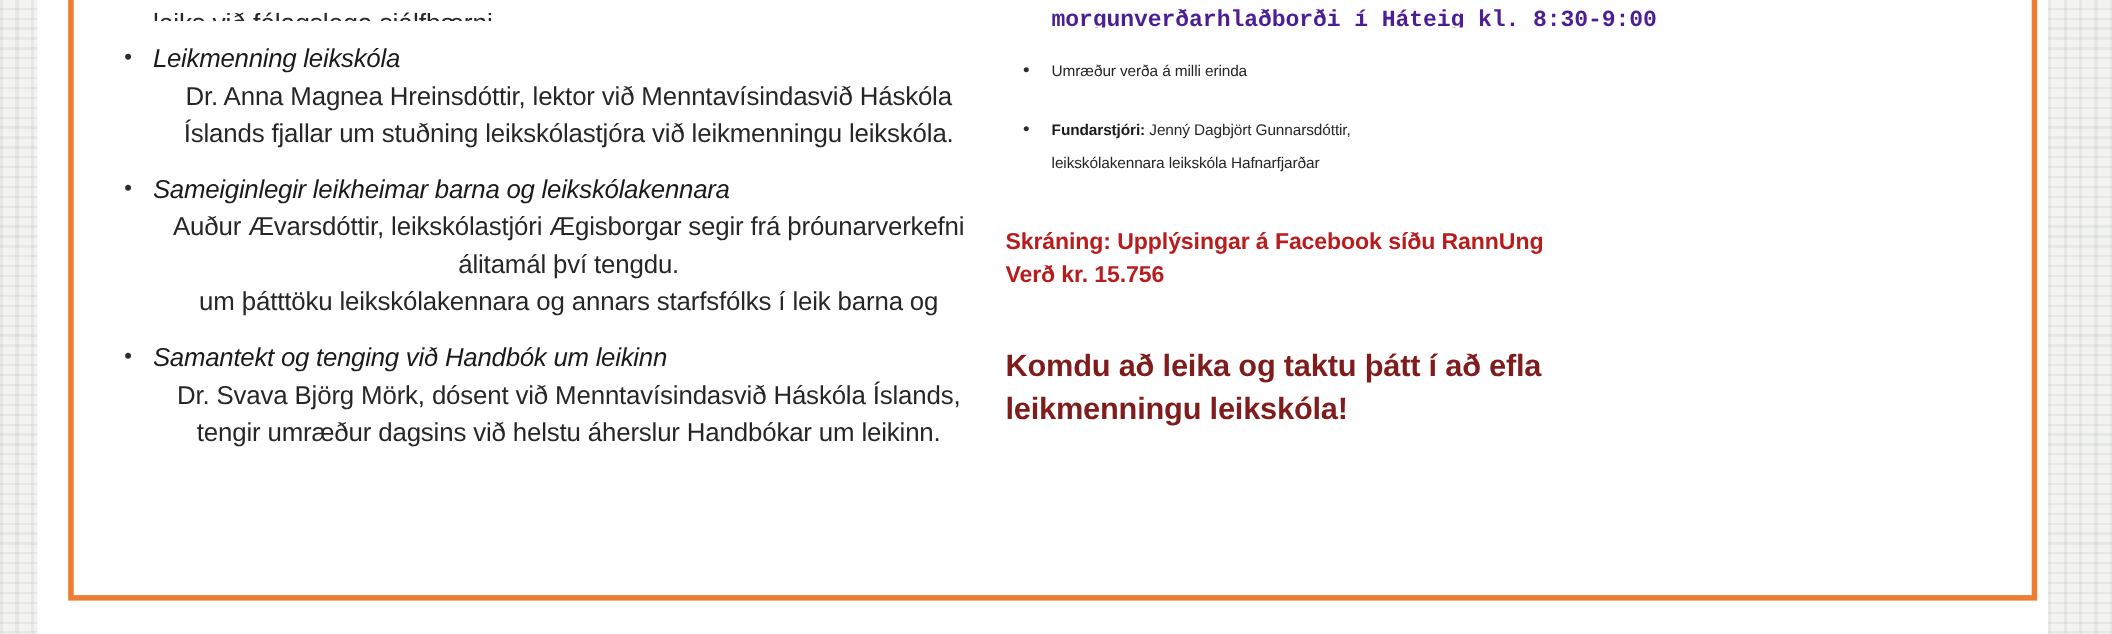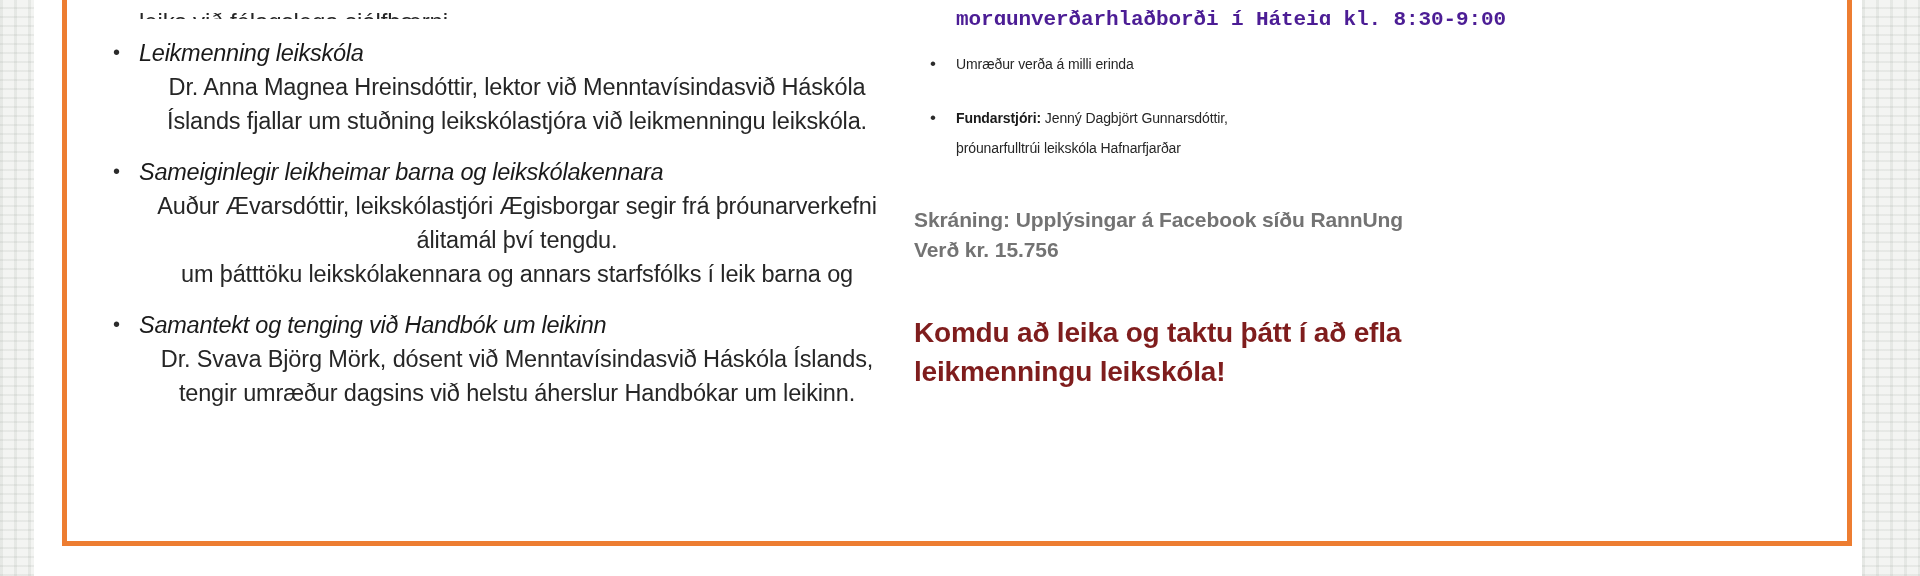--- a/index.html
+++ b/index.html
@@ -147,21 +147,21 @@
   .r-item .lbl {
     font-weight: bold;
     color: #1a1a1a;
   }
   .r-item span.ln { display: block; }
 
   .r-note {
     font-size: 21px;
     font-weight: bold;
     line-height: 30px;
-    color: #737373;
+    color: #b91c1c;
     letter-spacing: -0.1px;
     margin: 0 0 0 2px;
   }
   .r-note span { display: block; }
 
   .r-cta {
     font-size: 28px;
     font-weight: bold;
     line-height: 39px;
     color: #7f1d1d;
@@ -233,21 +233,21 @@
             <span class="ln">Umræður verða á milli erinda</span>
           </p>
         </div>
 
         <div class="block-gap-lg"></div>
 
         <div class="bullet-row">
           <span class="bullet-dot sm">•</span>
           <p class="r-item">
             <span class="ln"><b class="lbl">Fundarstjóri:</b><span> Jenný Dagbjört Gunnarsdóttir,</span></span>
-            <span class="ln">þróunarfulltrúi leikskóla Hafnarfjarðar</span>
+            <span class="ln">leikskólakennara leikskóla Hafnarfjarðar</span>
           </p>
         </div>
 
         <div class="block-gap-lg"></div>
         <div class="block-gap"></div>
 
         <p class="r-note">
           <span>Skráning: Upplýsingar á Facebook síðu RannUng</span>
           <span>Verð kr. 15.756</span>
         </p>

